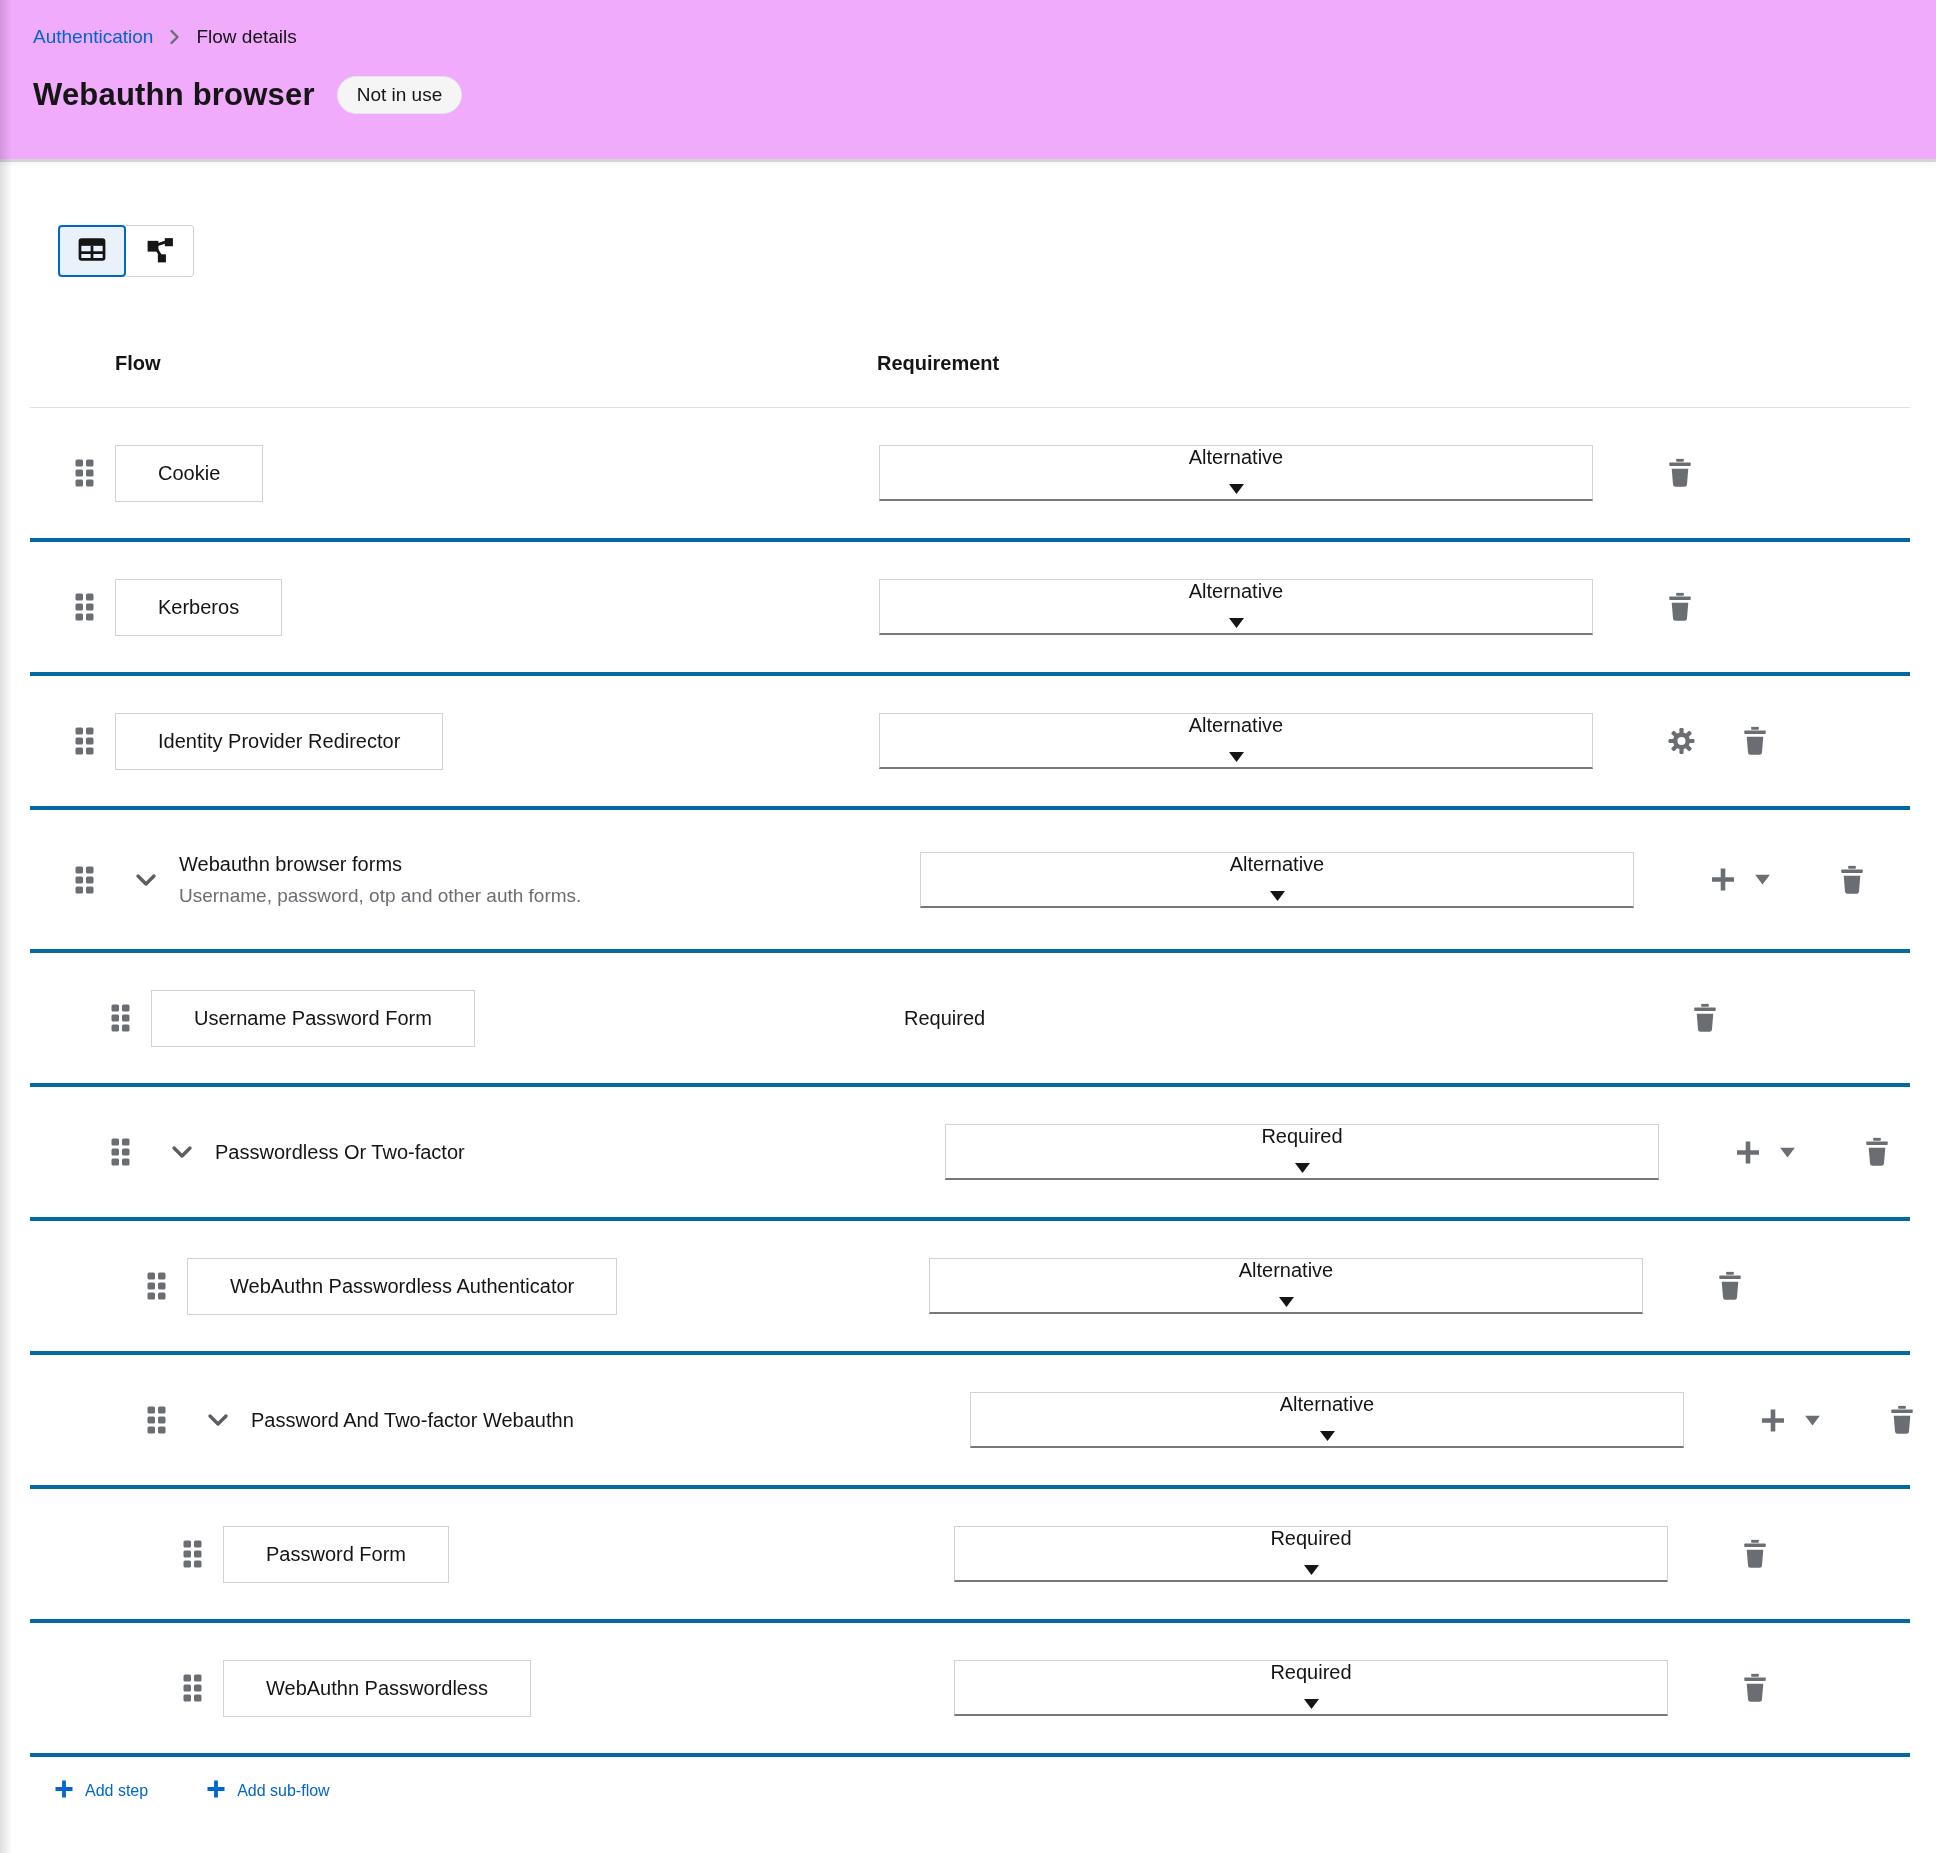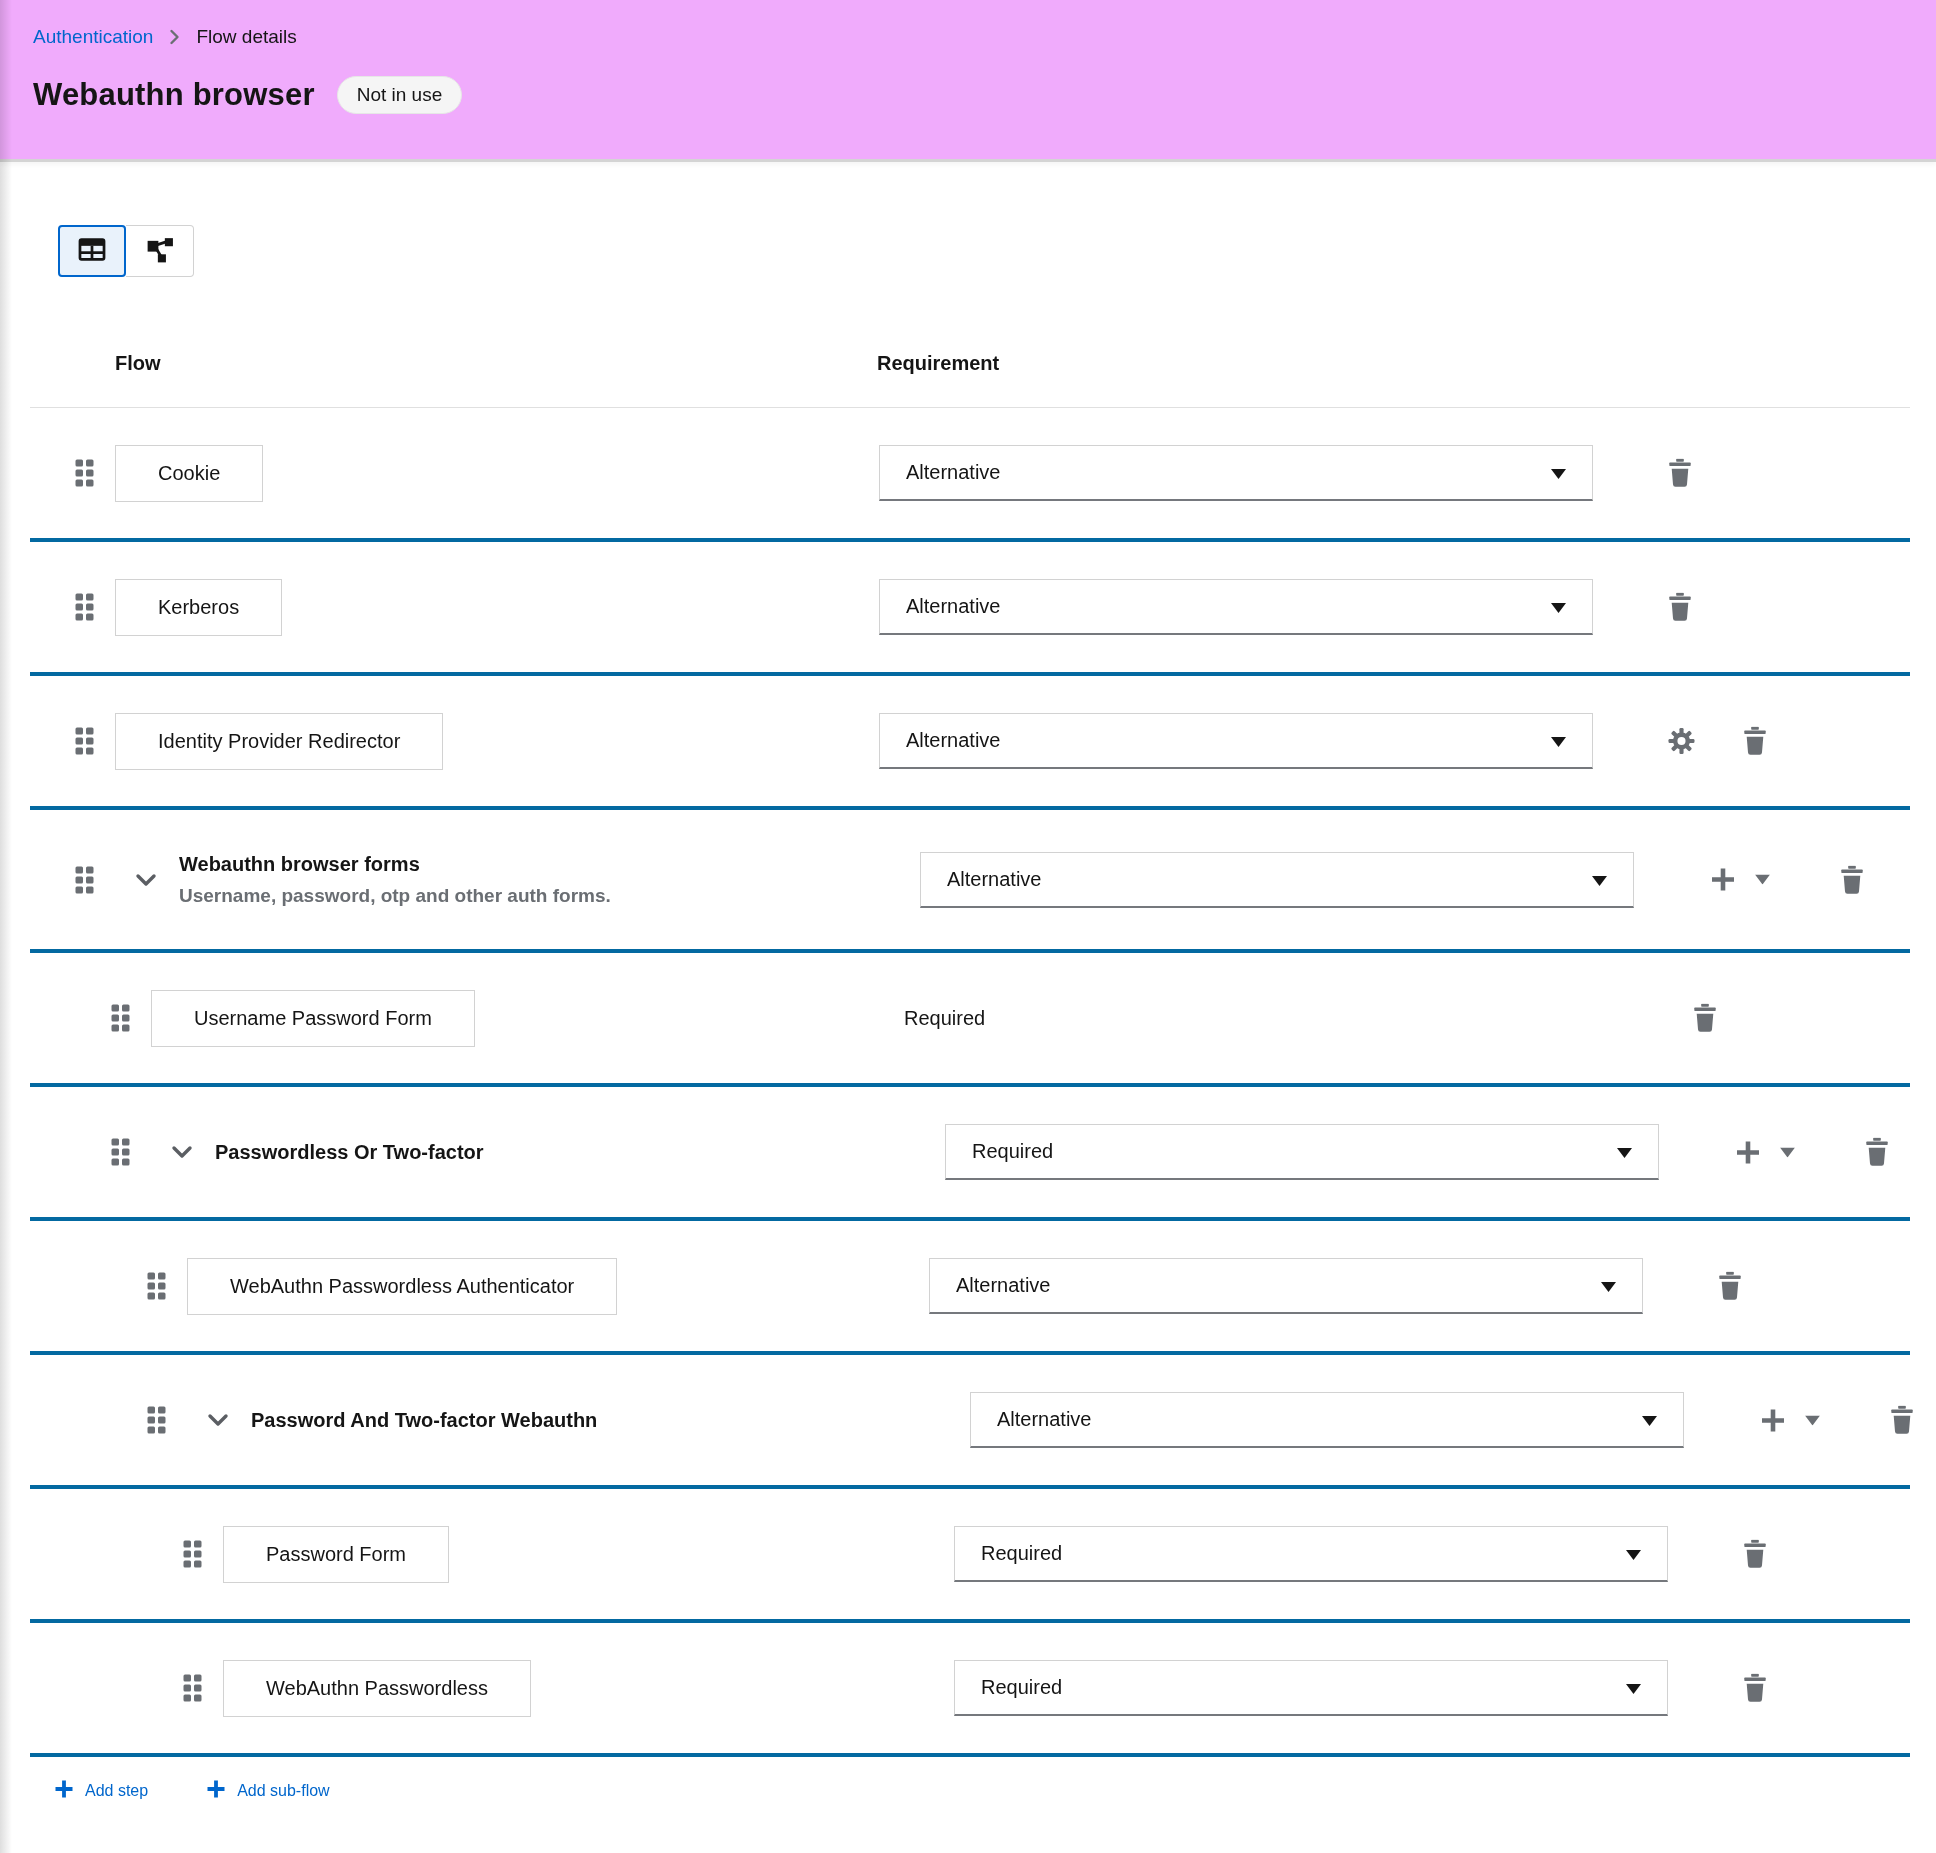--- a/index.html
+++ b/index.html
@@ -57,29 +57,29 @@
   }
   .row.has-desc { min-height:143px; }
   .row-left { display:flex; align-items:center; }
   .grip { display:inline-flex; cursor:grab; }
   .chevron { display:inline-flex; margin-left:40px; cursor:pointer; }
   .step-box {
     margin-left:20px; border:1px solid #d2d2d2; background:#fff;
     height:57px; display:inline-flex; align-items:center;
     padding:0 42px; font-size:20px; color:#151515; white-space:nowrap;
   }
-  .subflow-block { margin-left:22px;font-weight:bold; }
+  .subflow-block { margin-left:22px; }
   .subflow-title { font-size:20px; color:#151515; white-space:nowrap; }
   .subflow-desc { margin-top:9px; font-size:19px; color:#6a6e73; white-space:nowrap; }
   .row-mid { position:absolute; left:var(--dd-left); top:50%; transform:translateY(-50%); }
   .dropdown {
     width:714px; height:56px; background:#fff;
     border:1px solid #d2d2d2; border-bottom:2px solid #75787d;
     display:flex; align-items:center; justify-content:space-between;
-    padding:0 26px; cursor:pointer; font-size:20px; color:#151515;
+    padding:0 26px; cursor:pointer; font-size:20px; color:#151515;flex-direction:column;
   }
   .plain-req { font-size:20px; color:#151515; }
   .row-actions {
     position:absolute; left:calc(var(--dd-left) + 789px); top:50%; transform:translateY(-50%);
     display:flex; align-items:center;
   }
   .icon-btn { background:none; border:none; cursor:pointer; display:inline-flex; align-items:center; padding:0; }
   .act-gear  { margin-right:48px; }
   .act-plus  { margin-right:18px; }
   .act-caret { margin-right:70px; }

